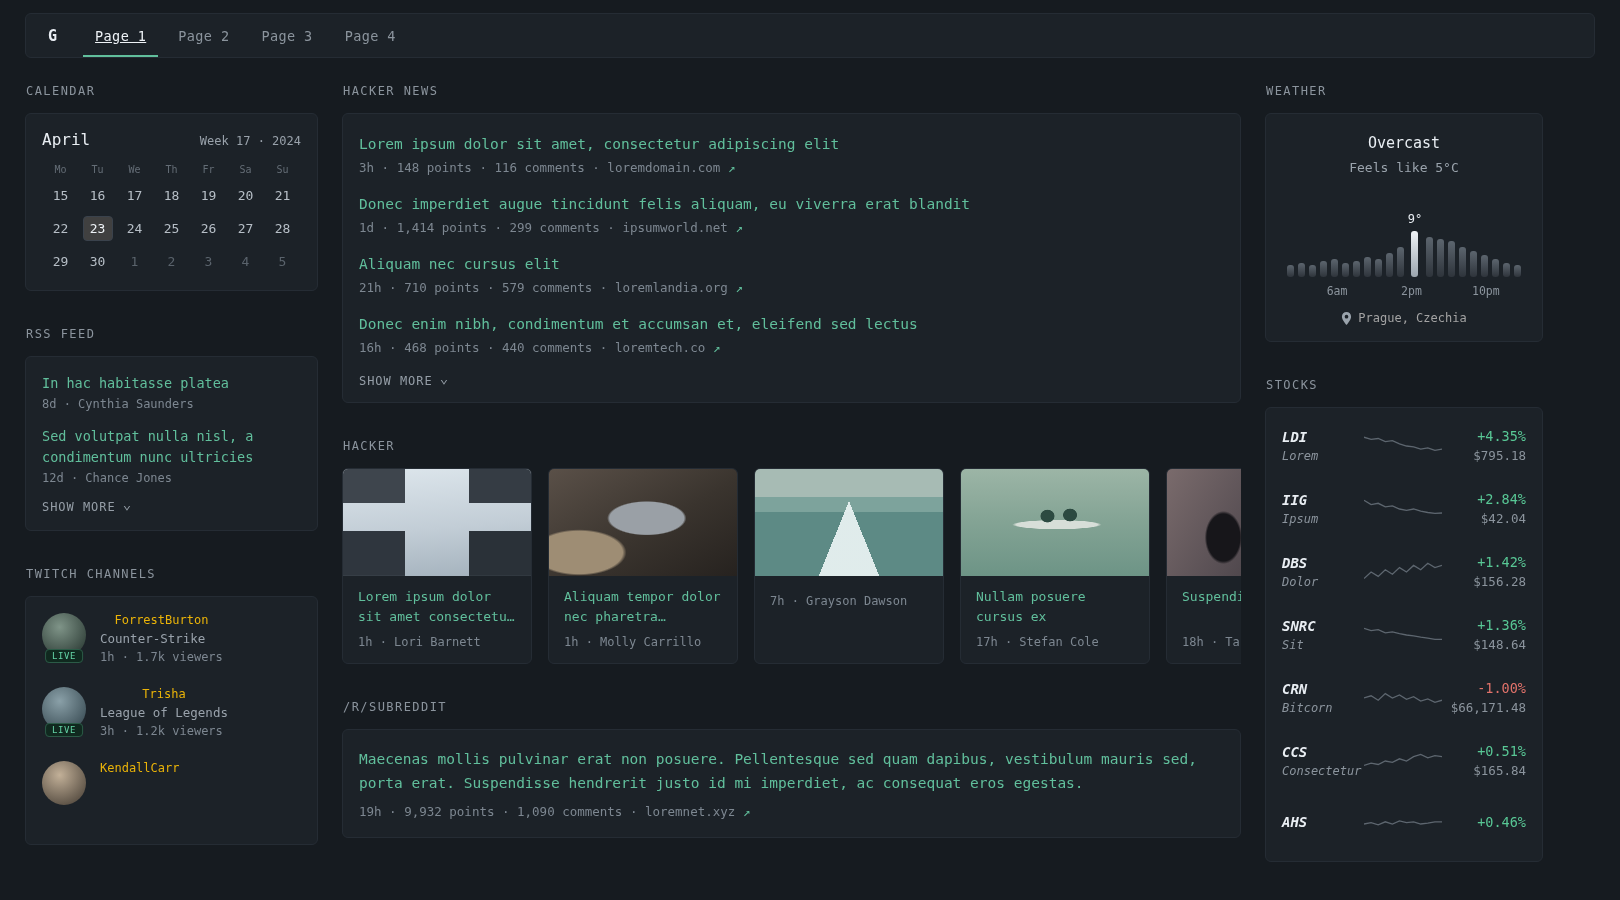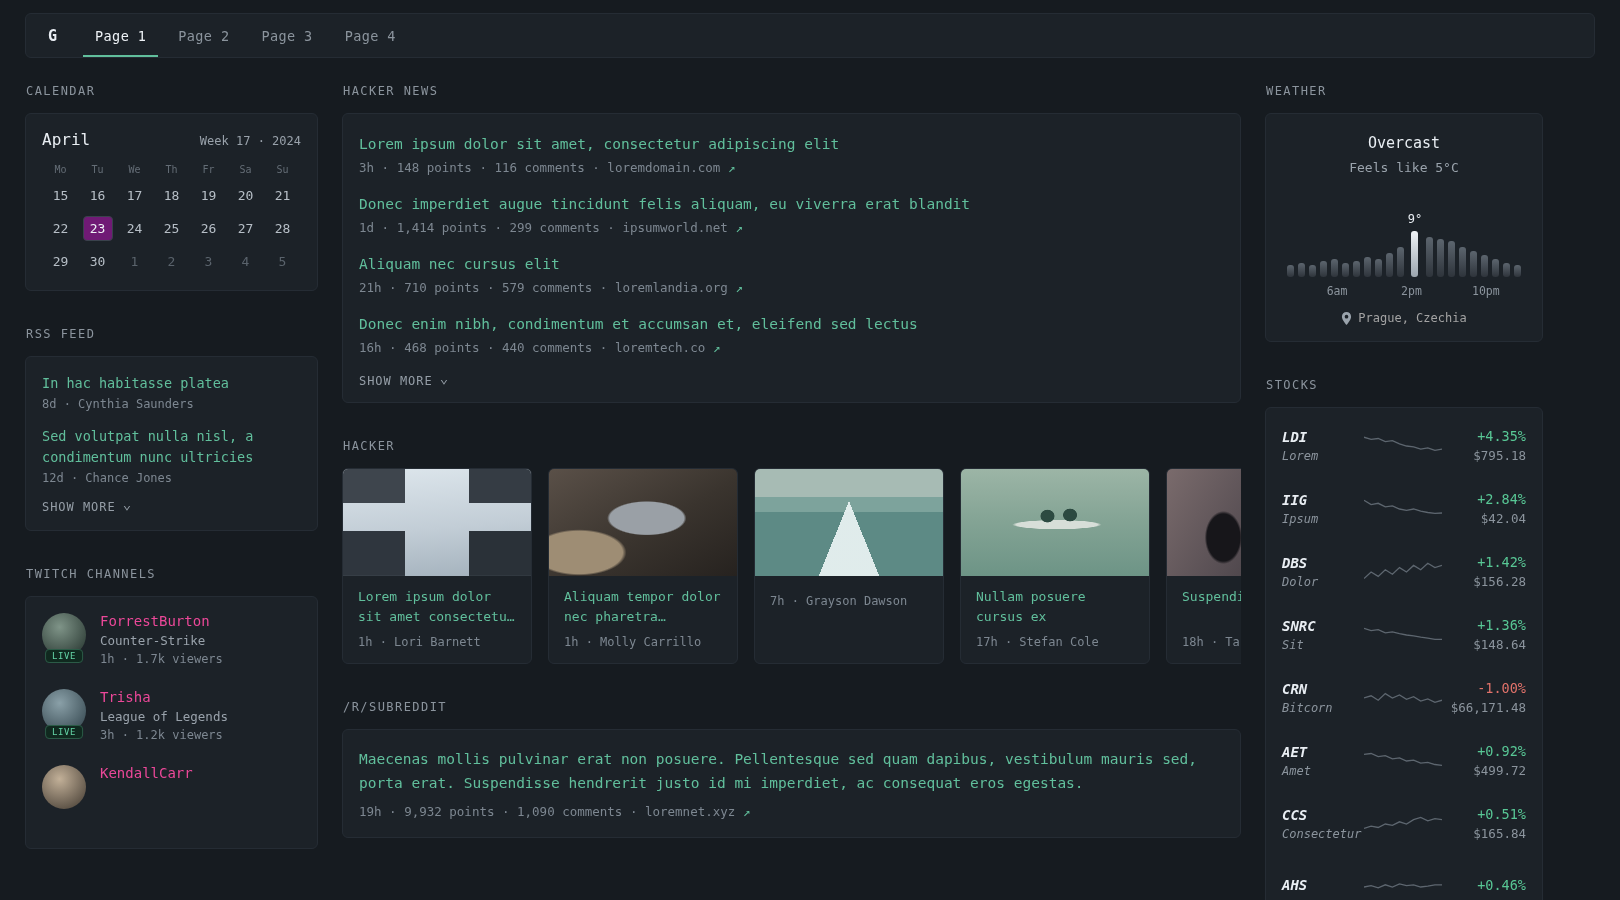--- a/index.html
+++ b/index.html
@@ -19,37 +19,37 @@
     background:#1c2228; border:1px solid #252c34; border-radius:6px;
     padding:0 22px; margin-bottom:26px;
   }
   .logo { display:flex; align-items:center; font-size:15px; font-weight:bold; color:#e9eef3; margin-right:26px; }
   .tabs { display:flex; gap:8px; }
   .tab {
     display:flex; align-items:center; padding:0 12px;
     color:#8b949d; font-size:13.5px; letter-spacing:.03em;
     border-bottom:2px solid transparent; border-top:2px solid transparent;
   }
-  .tab.active { color:#eef2f6; border-bottom-color:#61bf9c; }
+  .tab.active { color:#eef2f6; border-bottom-color:#61bf9c;text-decoration:underline; }
 
   
   .grid { display:grid; grid-template-columns:293px minmax(0,1fr) 278px; column-gap:24px; padding-right:52px; }
   section { margin-bottom:36px; }
   .sec-title { font-size:12px; font-weight:normal; color:#8b949d; letter-spacing:.12em; margin:0 0 15px 1px; }
   .card { background:#1c2228; border:1px solid #252c34; border-radius:6px; padding:16px; }
 
   
   .cal-head { display:flex; justify-content:space-between; align-items:baseline; margin-bottom:15px; }
   .cal-month { font-size:16px; color:#e9eef3; }
   .cal-meta { font-size:12px; color:#99a2ab; }
   .cal-grid { display:grid; grid-template-columns:repeat(7,1fr); row-gap:8px; justify-items:center; align-items:center; }
   .cal-dow { font-size:10px; color:#646d76; }
   .cal-day { font-size:13px; color:#b7bfc7; width:30px; height:25px; display:flex; align-items:center; justify-content:center; border-radius:4px; }
   .cal-day.dim { color:#5a636c; }
-  .cal-day.today { background:#701a75; border:1px solid #3a424c; color:#eef2f6; }
+  .cal-day.today { background:#404040; border:1px solid #3a424c; color:#eef2f6; }
 
   
   .rss-item { margin-bottom:15px; }
   .rss-title { font-size:13.5px; line-height:1.55; color:#61bf9c; }
   .rss-title.read { color:#c2cad2; }
   .rss-meta { font-size:12px; color:#7d8791; margin-top:3px; }
   .show-more { font-size:12px; color:#959ea7; letter-spacing:.08em; display:flex; align-items:center; gap:7px; margin-top:5px; }
   .chev { font-size:14px; line-height:6px; position:relative; top:-3px; }
 
   
@@ -57,21 +57,21 @@
   .tw-avatar { position:relative; width:44px; height:44px; flex:none; }
   .pic { width:44px; height:44px; border-radius:50%; background:radial-gradient(circle at 40% 32%,#8d99a3,#49545e 75%); }
   .tw-item:nth-child(1) .pic { background:radial-gradient(circle at 40% 32%,#7f9488,#35453e 78%); }
   .tw-item:nth-child(2) .pic { background:radial-gradient(circle at 40% 32%,#8aa0a8,#41545c 78%); }
   .tw-item:nth-child(3) .pic { background:radial-gradient(circle at 40% 32%,#c2b098,#5c5246 78%); }
   .badge-live {
     position:absolute; left:50%; transform:translateX(-50%); bottom:-6px;
     font-size:9px; letter-spacing:.06em; color:#63d2a5;
     background:#10291f; border:1px solid #2b5b47; border-radius:4px; padding:1px 6px;
   }
-  .tw-name { font-size:14px; color:#ec4899; }
+  .tw-name { font-size:12px; color:#eab308;text-align:center; }
   .tw-game { font-size:12.5px; color:#99a2ab; margin-top:4px; }
   .tw-meta { font-size:12px; color:#7d8791; margin-top:4px; }
 
   
   .hn-item { margin-bottom:19px; }
   .hn-title { font-size:14.5px; color:#61bf9c; line-height:1.45; }
   .hn-meta { font-size:12.5px; color:#7d8791; margin-top:5px; }
   .hn-domain { color:#7d8791; }
   .arrow { color:#61bf9c; }
 
@@ -498,35 +498,20 @@
                     <polyline points="0.0,13.0 7.1,10.8 14.2,15.2 21.3,8.6 28.4,13.0 35.5,9.9 42.5,14.3 49.6,11.7 56.7,16.1 63.8,13.9 70.9,17.4 78.0,15.2" fill="none" stroke="#5d666f" stroke-width="1.3"></polyline>
                   </svg>
                 </div>
                 <div class="stock-right" data-interactable="false">
                   <div class="stock-change down" data-interactable="false">-1.00%</div>
                   <div class="stock-price" data-interactable="false">$66,171.48</div>
                 </div>
               </div>
               <div class="stock-row" data-interactable="true">
                 <div class="stock-info" data-interactable="false">
-                  <div class="stock-sym" data-interactable="false">AET</div>
-                  <div class="stock-name" data-interactable="false">Amet</div>
-                </div>
-                <div class="stock-spark" data-interactable="false">
-                  <svg width="78" height="26" data-interactable="false">
-                    <polyline points="0.0,6.4 7.1,5.5 14.2,8.6 21.3,7.7 28.4,10.8 35.5,9.9 42.5,13.0 49.6,12.1 56.7,15.2 63.8,14.3 70.9,16.5 78.0,17.4" fill="none" stroke="#5d666f" stroke-width="1.3"></polyline>
-                  </svg>
-                </div>
-                <div class="stock-right" data-interactable="false">
-                  <div class="stock-change up" data-interactable="false">+0.92%</div>
-                  <div class="stock-price" data-interactable="false">$499.72</div>
-                </div>
-              </div>
-              <div class="stock-row" data-interactable="true">
-                <div class="stock-info" data-interactable="false">
                   <div class="stock-sym" data-interactable="false">CCS</div>
                   <div class="stock-name" data-interactable="false">Consectetur</div>
                 </div>
                 <div class="stock-spark" data-interactable="false">
                   <svg width="78" height="26" data-interactable="false">
                     <polyline points="0.0,17.4 7.1,15.2 14.2,16.5 21.3,13.0 28.4,14.3 35.5,10.8 42.5,13.0 49.6,8.6 56.7,6.4 63.8,9.9 70.9,7.7 78.0,8.6" fill="none" stroke="#5d666f" stroke-width="1.3"></polyline>
                   </svg>
                 </div>
                 <div class="stock-right" data-interactable="false">
                   <div class="stock-change up" data-interactable="false">+0.51%</div>

